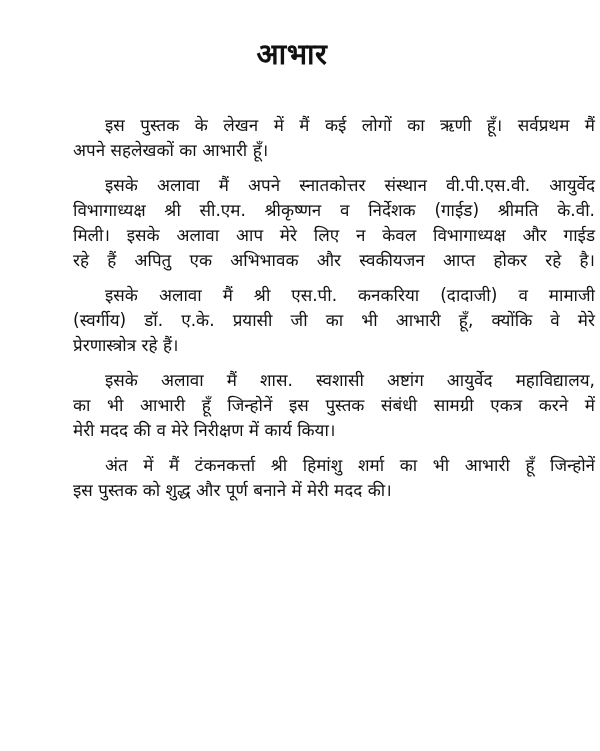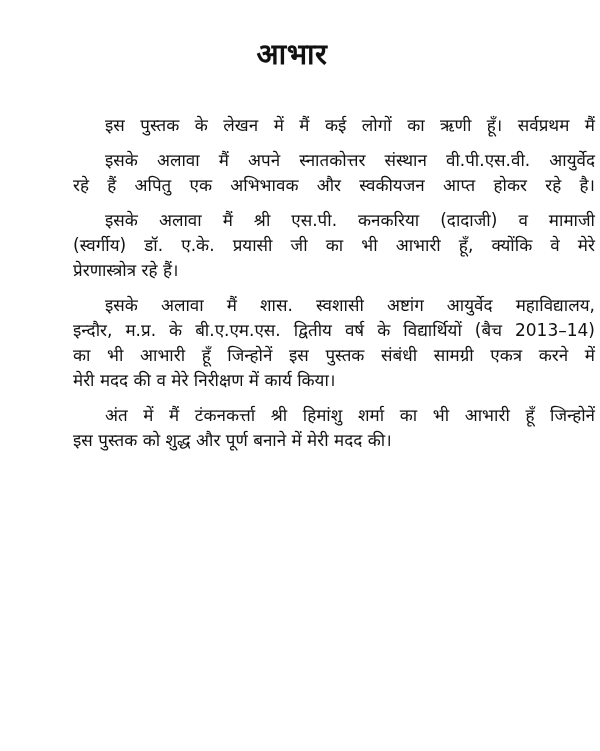--- a/index.html
+++ b/index.html
@@ -15,33 +15,35 @@
     .line.last { text-align-last: left; }
   </style>
 </head>
 <body>
 
 <div class="title">आभार</div>
 
 <div class="body">
   <div class="para">
     <span class="line first">इस पुस्तक के लेखन में मैं कई लोगों का ऋणी हूँ। सर्वप्रथम मैं</span>
+    <span class="line last">अपने सहलेखकों का आभारी हूँ।</span>
   </div>
   <div class="para">
     <span class="line first">इसके अलावा मैं अपने स्नातकोत्तर संस्थान वी.पी.एस.वी. आयुर्वेद</span>
+    <span class="line">विभागाध्यक्ष श्री सी.एम. श्रीकृष्णन व निर्देशक (गाईड) श्रीमति के.वी.</span>
+    <span class="line">मिली। इसके अलावा आप मेरे लिए न केवल विभागाध्यक्ष और गाईड</span>
     <span class="line">रहे हैं अपितु एक अभिभावक और स्वकीयजन आप्त होकर रहे है।</span>
   </div>
   <div class="para">
     <span class="line first">इसके अलावा मैं श्री एस.पी. कनकरिया (दादाजी) व मामाजी</span>
     <span class="line">(स्वर्गीय) डॉ. ए.के. प्रयासी जी का भी आभारी हूँ, क्योंकि वे मेरे</span>
     <span class="line last">प्रेरणास्त्रोत्र रहे हैं।</span>
   </div>
   <div class="para">
     <span class="line first">इसके अलावा मैं शास. स्वशासी अष्टांग आयुर्वेद महाविद्यालय,</span>
-    <span class="line">इन्दौर, म.प्र. के बी.ए.एम.एस. द्वितीय वर्ष के विद्यार्थियों (बैच 2013–14)</span>
     <span class="line">का भी आभारी हूँ जिन्होनें इस पुस्तक संबंधी सामग्री एकत्र करने में</span>
     <span class="line last">मेरी मदद की व मेरे निरीक्षण में कार्य किया।</span>
   </div>
   <div class="para">
     <span class="line first">अंत में मैं टंकनकर्त्ता श्री हिमांशु शर्मा का भी आभारी हूँ जिन्होनें</span>
     <span class="line last">इस पुस्तक को शुद्ध और पूर्ण बनाने में मेरी मदद की।</span>
   </div>
 </div>
 
 </body></html>

